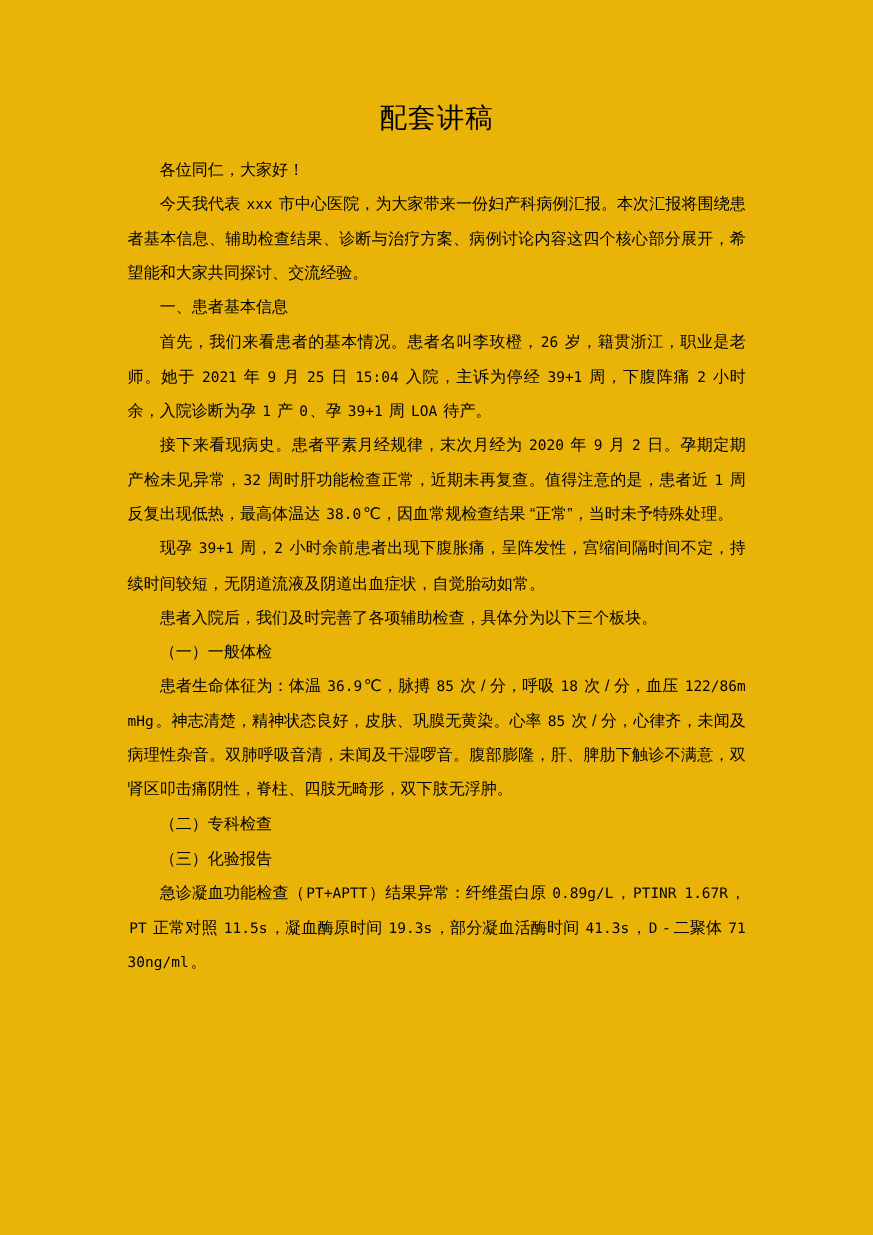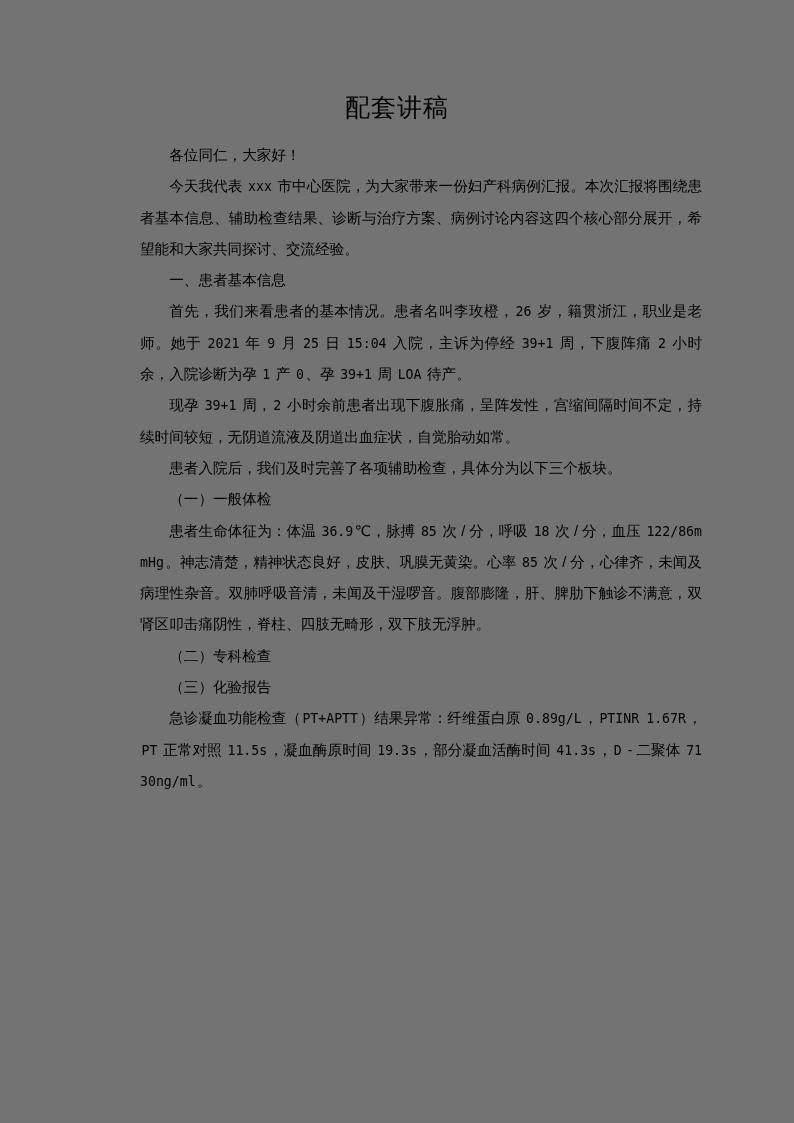--- a/index.html
+++ b/index.html
@@ -16,21 +16,21 @@
     color: #000000;
     -webkit-font-smoothing: none;
   }
 
   .page {
     position: absolute;
     left: 0;
     top: 0;
     width: 794px;
     height: 1123px;
-    background: #737373;
+    background: #eab308;
   }
 
   .doc-title {
     position: absolute;
     left: 0;
     top: 92px;
     width: 794px;
     text-align: center;
     font-family: "Liberation Serif", "DejaVu Serif", serif;
     font-size: 25px;
@@ -38,21 +38,20 @@
     letter-spacing: 1px;
     line-height: 32px;
     white-space: nowrap;
   }
 
   .body-block {
     position: absolute;
     left: 116px;
     top: 140px;
     width: 562px;
-    margin-left: 24px;
   }
 
   p.para {
     margin: 0;
     padding: 0;
     font-size: 14.6px;
     line-height: 31.3px;
     text-align: justify;
     text-justify: inter-ideograph;
     text-indent: 2em;
@@ -88,20 +87,21 @@
   <div class="body-block">
 
     <p class="heading">各位同仁，大家好！</p>
 
     <p class="para">今天我代表 <span class="num">xxx</span> 市中心医院，为大家带来一份妇产科病例汇报。本次汇报将围绕患者基本信息、辅助检查结果、诊断与治疗方案、病例讨论内容这四个核心部分展开，希望能和大家共同探讨、交流经验。</p>
 
     <p class="heading">一、患者基本信息</p>
 
     <p class="para">首先，我们来看患者的基本情况。患者名叫李玫橙，<span class="num">26</span> 岁，籍贯浙江，职业是老师。她于 <span class="num">2021</span> 年 <span class="num">9</span> 月 <span class="num">25</span> 日 <span class="num">15:04</span> 入院，主诉为停经 <span class="num">39+1</span> 周，下腹阵痛 <span class="num">2</span> 小时余，入院诊断为孕 <span class="num">1</span> 产 <span class="num">0</span>、孕 <span class="num">39+1</span> 周 <span class="num">LOA</span> 待产。</p>
 
+    <p class="para">接下来看现病史。患者平素月经规律，末次月经为 <span class="num">2020</span> 年 <span class="num">9</span> 月 <span class="num">2</span> 日。孕期定期产检未见异常，<span class="num">32</span> 周时肝功能检查正常，近期未再复查。值得注意的是，患者近 <span class="num">1</span> 周反复出现低热，最高体温达 <span class="num">38.0</span>℃，因血常规检查结果 “正常”，当时未予特殊处理。</p>
 
     <p class="para">现孕 <span class="num">39+1</span> 周，<span class="num">2</span> 小时余前患者出现下腹胀痛，呈阵发性，宫缩间隔时间不定，持续时间较短，无阴道流液及阴道出血症状，自觉胎动如常。</p>
 
 
     <p class="para">患者入院后，我们及时完善了各项辅助检查，具体分为以下三个板块。</p>
 
     <p class="heading">（一）一般体检</p>
 
     <p class="para">患者生命体征为：体温 <span class="num">36.9</span>℃，脉搏 <span class="num">85</span> 次 / 分，呼吸 <span class="num">18</span> 次 / 分，血压 <span class="num">122/86mmHg</span>。神志清楚，精神状态良好，皮肤、巩膜无黄染。心率 <span class="num">85</span> 次 / 分，心律齐，未闻及病理性杂音。双肺呼吸音清，未闻及干湿啰音。腹部膨隆，肝、脾肋下触诊不满意，双肾区叩击痛阴性，脊柱、四肢无畸形，双下肢无浮肿。</p>
 

